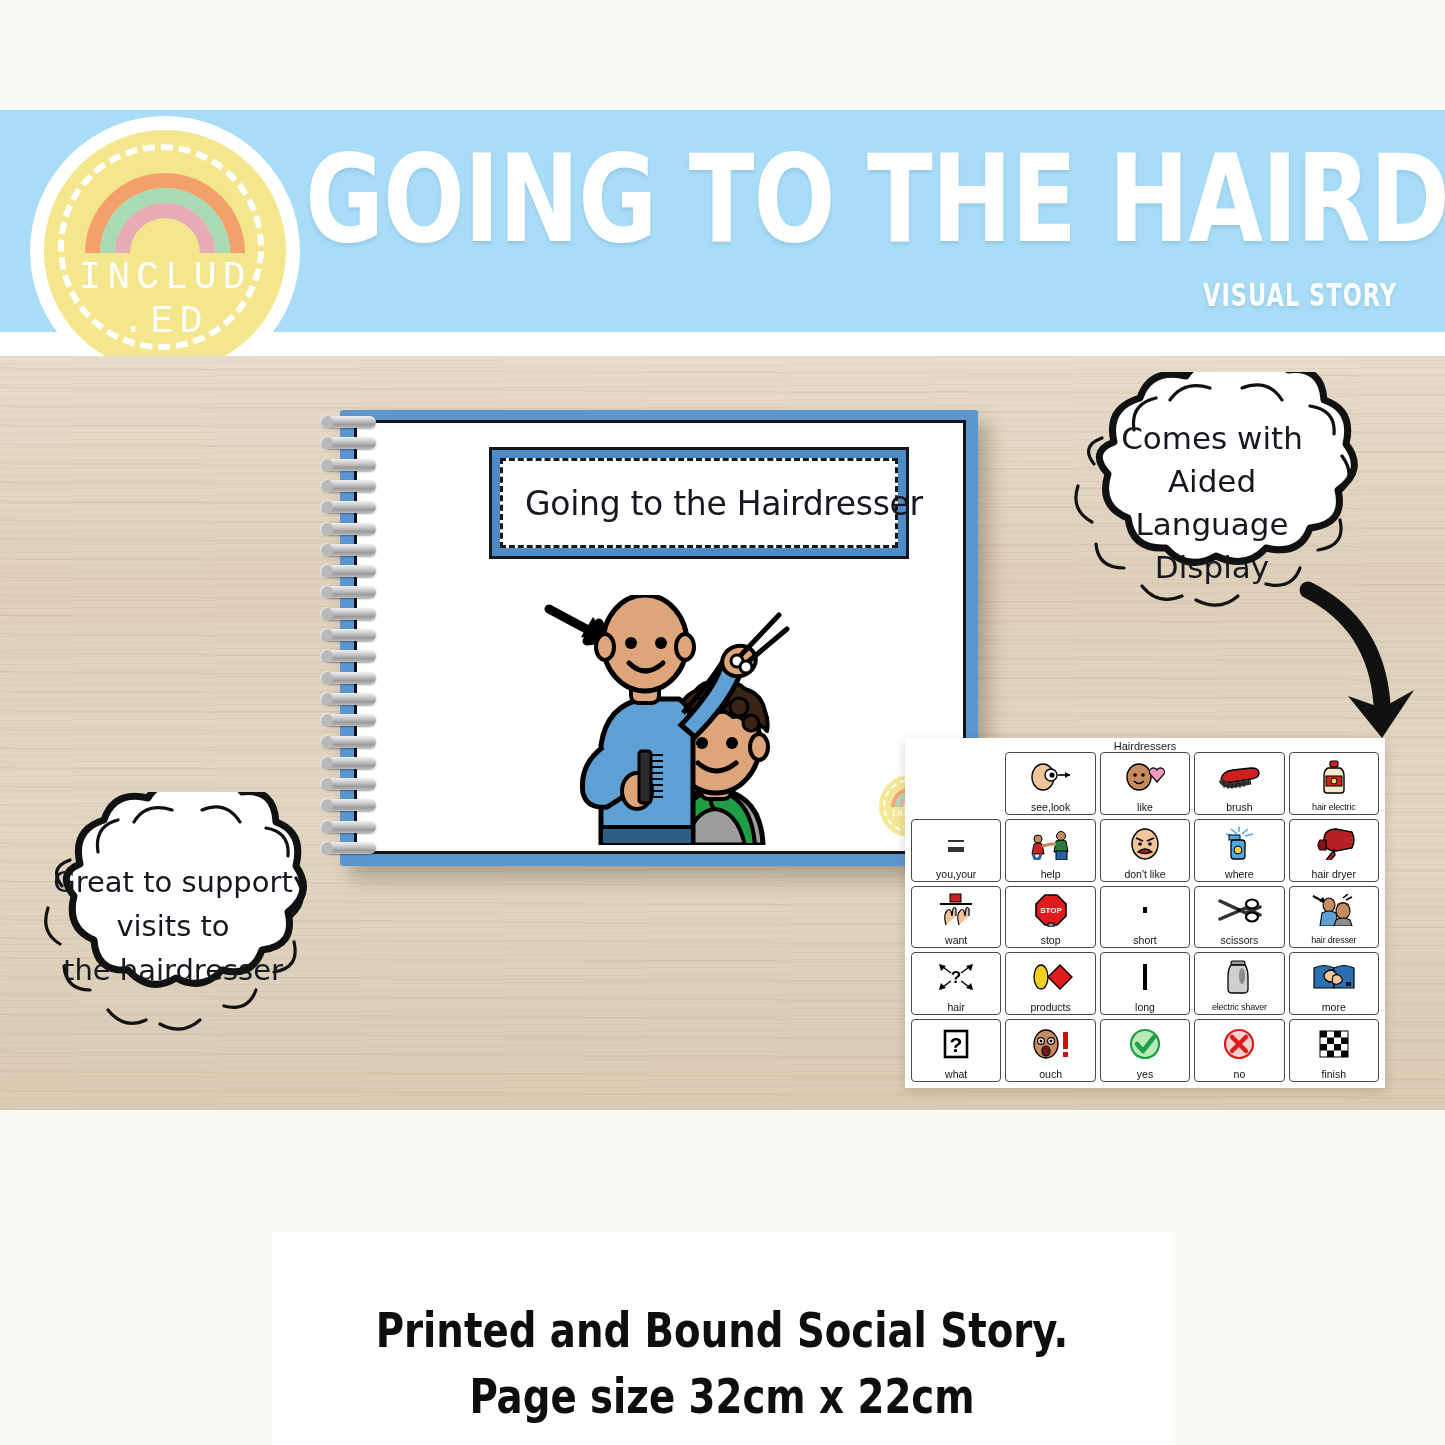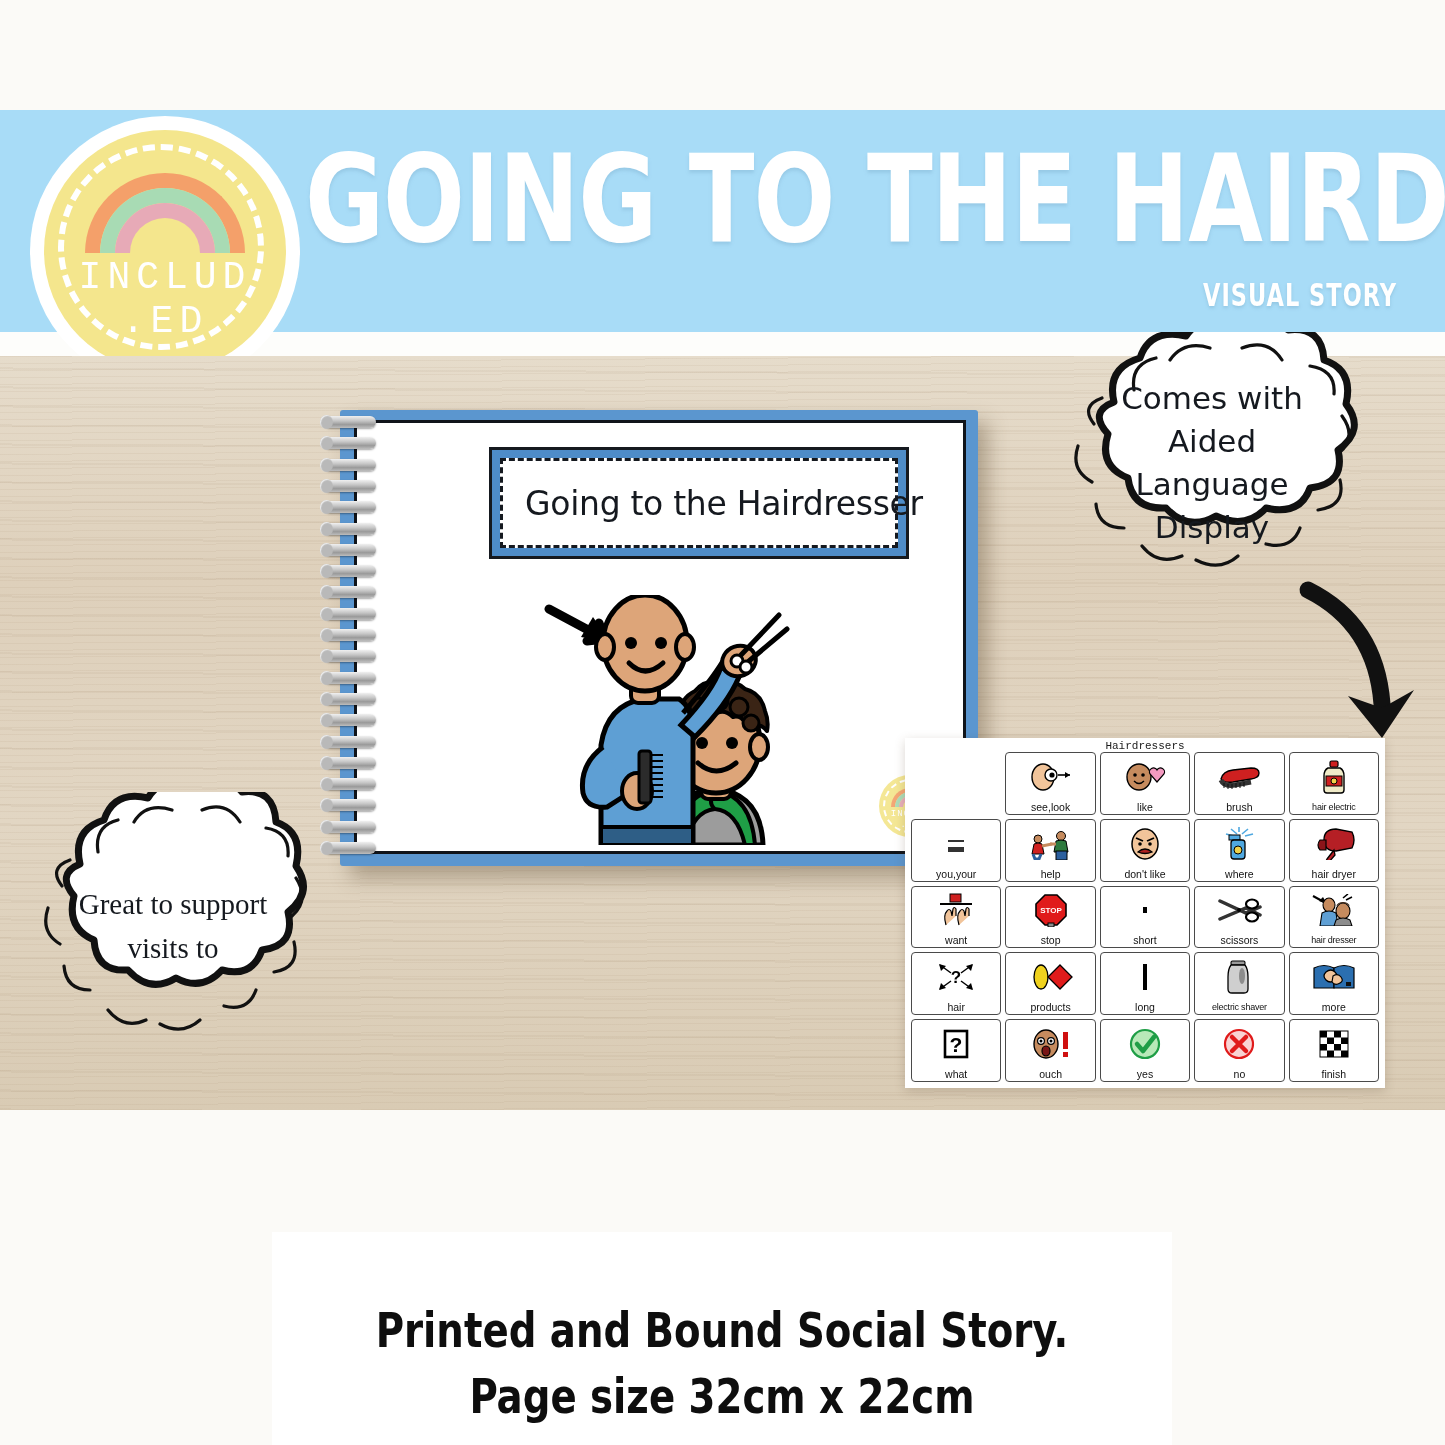--- a/index.html
+++ b/index.html
@@ -126,33 +126,33 @@
 
   
   .cloud-wrap{position:absolute;}
   .cloud-text{
     position:absolute;left:0;top:0;width:100%;height:100%;
     display:flex;flex-direction:column;align-items:center;justify-content:center;
     text-align:center;color:#15191f;
     font-family:"DejaVu Sans","Liberation Sans",sans-serif;
     pointer-events:none;
   }
-  #cloud-right{left:1042px;top:332px;width:340px;height:262px;}
+  #cloud-right{left:1042px;top:372px;width:340px;height:262px;}
   #cloud-right .cloud-text{font-size:31px;line-height:43px;}
   #cloud-left{left:14px;top:792px;width:318px;height:268px;}
-  #cloud-left .cloud-text{font-size:29px;line-height:44px;font-family:Liberation Serif, serif;}
+  #cloud-left .cloud-text{font-size:29px;line-height:44px;}
 
   
   #aac{
     position:absolute;left:905px;top:738px;width:480px;height:350px;
     background:#ffffff;box-shadow:0 3px 10px rgba(90,70,45,.22);
   }
   #aac-title{
     position:absolute;left:0;top:2px;width:480px;text-align:center;
-    font-size:11px;color:#1a1a1a;font-family:Liberation Mono, monospace;
+    font-size:11px;color:#1a1a1a;font-family:Liberation Sans, sans-serif;
   }
   #aac-grid{
     position:absolute;left:6px;top:14px;width:468px;height:330px;
     display:grid;grid-template-columns:repeat(5,1fr);grid-template-rows:repeat(5,1fr);
     gap:4px;
   }
   .cell{
     border:1px solid #4a4a4a;border-radius:4px;background:#fff;
     display:flex;flex-direction:column;align-items:center;justify-content:flex-end;
     padding-bottom:1px;box-sizing:border-box;overflow:hidden;
@@ -334,20 +334,21 @@
              q28 10 20 44 q18 26-8 46 q8 34-26 38 q-10 28-40 20 q-20 22-46 8
              q-26 16-48-8 q-32 2-34-30 q-28-12-20-44 q-18-22 6-32 z" fill="#fff" stroke="#111" stroke-width="7" stroke-linejoin="round"></path>
     <path d="M84 60 q-4-26 20-32 M120 30 q12-20 38-12 M188 18 q24-10 38 12
              M252 36 q24 4 22 28 M282 86 q14 22-4 38 M280 150 q6 26-20 30
              M242 198 q-8 22-32 16 M186 228 q-18 16-40 4 M132 228 q-22 10-38-10
              M76 198 q-24 0-26-24 M46 152 q-20-12-12-36 M48 94 q-14-18 8-26" fill="none" stroke="#111" stroke-width="3.2" stroke-linecap="round"></path>
   </svg>
   <div class="cloud-text">
     <span>Great to support</span>
     <span>visits to</span>
+    <span>the hairdresser</span>
   </div>
 </div>
 
 <div id="aac">
   <div id="aac-title">Hairdressers</div>
   <div id="aac-grid">
 
     <div class="cell" style="visibility: hidden;">
       <div class="sym"></div>
       <div class="lbl"></div>

